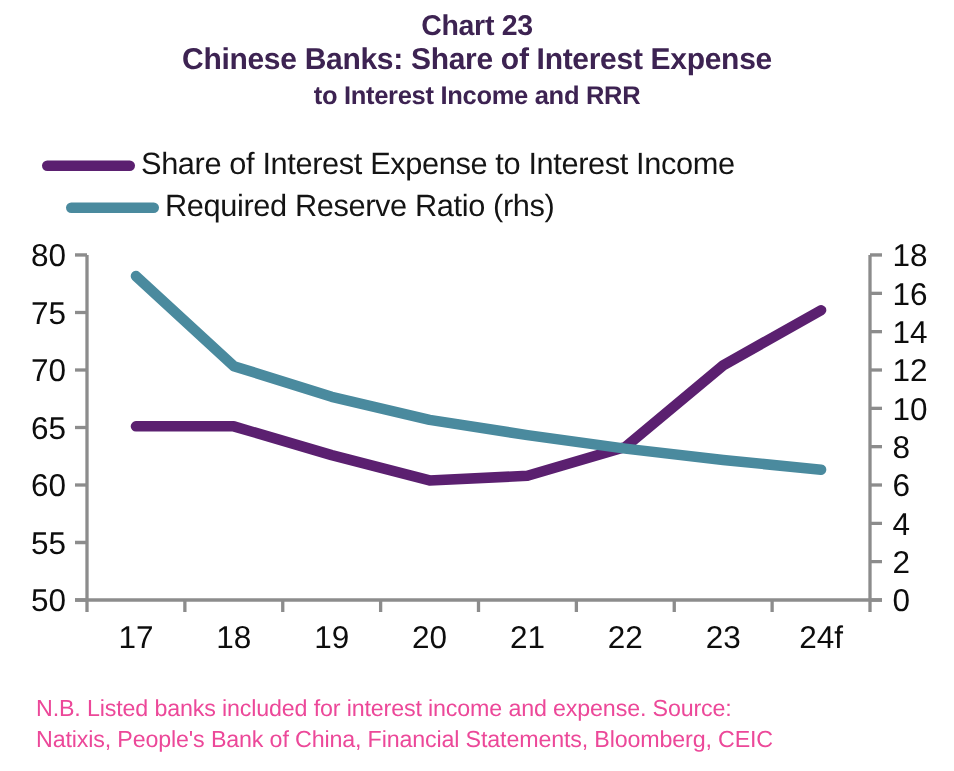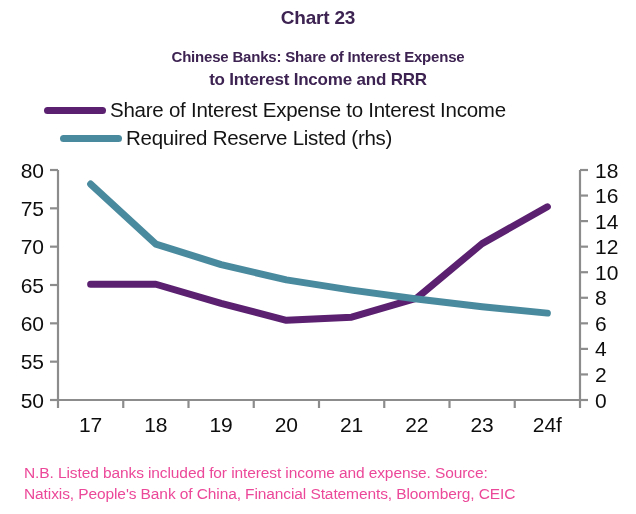--- a/index.html
+++ b/index.html
@@ -28,28 +28,28 @@
     width: 636px;
     text-align: center;
     color: #3D2352;
   }
   .title-line {
     font-weight: bold;
     line-height: 23px;
     letter-spacing: -0.2px;
   }
   #title-chart-number { font-size: 19px; }
-  #title-main-1 { font-size: 15px; margin-top: 16px; }
+  #title-main-1 { font-size: 20px; }
   #title-main-2 { font-size: 17px; }
 
   
   #legend {
     position: absolute;
     top: 96px;
-    left: 44px;
+    left: 28px;
     width: 580px;
   }
   .legend-row {
     display: flex;
     align-items: center;
     height: 28px;
   }
   .legend-swatch {
     width: 62px;
     height: 7px;
@@ -110,21 +110,21 @@
     <div class="title-line" id="title-main-2">to Interest Income and RRR</div>
   </div>
 
   <div id="legend">
     <div class="legend-row" id="legend-row-1">
       <span class="legend-swatch" id="swatch-1" style="background: rgb(91, 32, 112);"></span>
       <span class="legend-label">Share of Interest Expense to Interest Income</span>
     </div>
     <div class="legend-row" id="legend-row-2">
       <span class="legend-swatch" id="swatch-2" style="background: rgb(74, 138, 158);"></span>
-      <span class="legend-label">Required Reserve Listed (rhs)</span>
+      <span class="legend-label">Required Reserve Ratio (rhs)</span>
     </div>
   </div>
 
   <div id="chart-area">
     <svg id="chart-svg" width="636" height="300" viewBox="0 0 636 300">
       <g id="axes-group">
           <line x1="58" y1="15" x2="58" y2="245" stroke="#8c8c8c" stroke-width="2.2"></line>
           <line x1="580" y1="15" x2="580" y2="245" stroke="#8c8c8c" stroke-width="2.2"></line>
           <line x1="50" y1="245" x2="588" y2="245" stroke="#8c8c8c" stroke-width="2.2"></line>
         </g>

